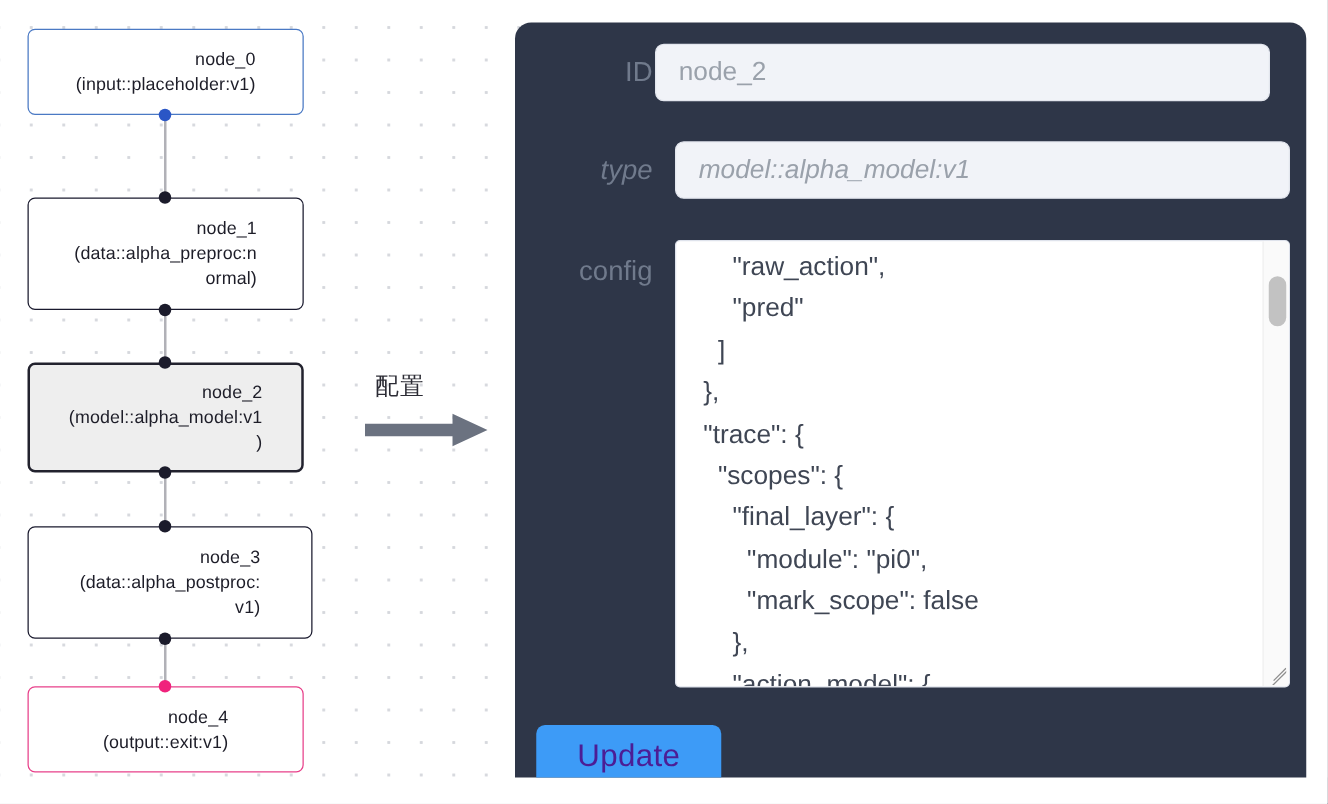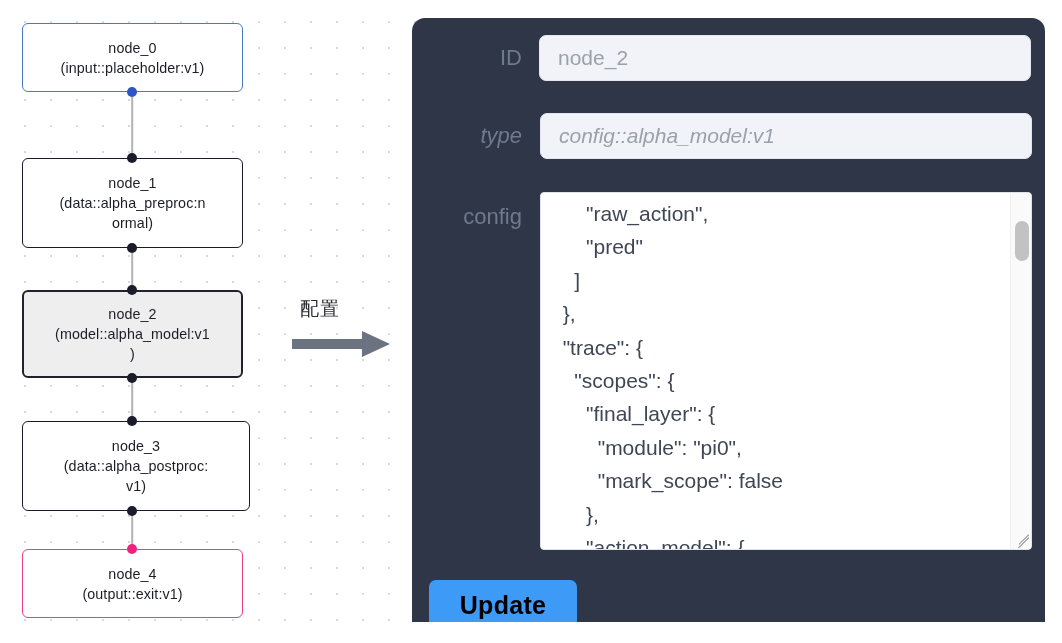--- a/index.html
+++ b/index.html
@@ -18,21 +18,21 @@
     background-image: radial-gradient(circle, #d6d8dd 1.1px, rgba(0,0,0,0) 1.2px);
     background-size: 26px 26px;
     background-position: 12px 9px;
     overflow: hidden;
   }
 
   
   .node {
     position: absolute;
     display: flex; align-items: center; justify-content: center;
-    text-align: center;
+    text-align: right;
     border-radius: 6px;
     background: #ffffff;
     border: 1.6px solid #1a1a2e;
     color: #1d1d28;
     font-size: 14.3px;
     line-height: 20px;
     padding: 2px 10px;
     letter-spacing: .1px;
   }
   .node .label { white-space: pre-line; word-break: break-all; }
@@ -73,21 +73,21 @@
     color: #707a8c; font-size: 22px; text-align: right; line-height: 1;
     font-family: "Liberation Sans", sans-serif;
   }
   .text-field {
     background: #f1f3f8; border: 1px solid #e3e6ee; border-radius: 7px;
     color: #9aa1ab; font-size: 21px;
     display: flex; align-items: center;
     padding: 0 18px;
   }
   #row-id { left: 0px; top: 17px; width: 633px; }
-  #row-id .form-label { width: 110px; margin-right: 17px; padding-top: 12px; }
+  #row-id .form-label { width: 110px; margin-right: 2px; padding-top: 12px; }
   #field-id { width: 492px; height: 46px; }
 
   #row-type { left: 0px; top: 95px; width: 633px; font-style: italic; }
   #row-type .form-label { width: 110px; margin-right: 18px; padding-top: 12px; }
   #field-type { width: 492px; height: 46px; }
 
   #row-config { left: 0px; top: 174px; width: 633px; }
   #row-config .form-label { width: 110px; margin-right: 18px; padding-top: 14px; padding-left: 25px; }
 
   #config-textarea-wrap {
@@ -115,27 +115,26 @@
     overflow: hidden;
   }
   #resize-grip span { position: absolute; right: -4px; display: block;
     width: 22px; height: 1.4px; background: #8d8d8d; transform: rotate(-45deg); }
   #resize-grip span:nth-child(1) { bottom: 3px; }
   #resize-grip span:nth-child(2) { bottom: 8px; width: 14px; right: -2px; }
 
   #update-button {
     position: absolute; left: 17px; top: 562px;
     min-width: 148px; height: 50px;
-    background: #3d9bf7; color: #000000;
+    background: #3d9bf7; color: #4c1d95;
     border: none; border-radius: 7px;
     font-size: 25px; font-family: "Liberation Sans", sans-serif;
     letter-spacing: .3px;
     display: flex; align-items: center; justify-content: center;
     cursor: pointer;
-    font-weight: bold;
   }
 </style>
 </head>
 <body>
 
 <div id="root">
 
   <div id="flow-canvas">
 
     <div class="edge" style="left:132px; top:92px; height:66px;"></div>
@@ -189,21 +188,21 @@
 
   <div id="config-panel">
 
     <div class="form-row" id="row-id">
       <div class="form-label">ID</div>
       <div class="text-field" id="field-id">node_2</div>
     </div>
 
     <div class="form-row" id="row-type">
       <div class="form-label">type</div>
-      <div class="text-field" id="field-type">config::alpha_model:v1</div>
+      <div class="text-field" id="field-type">model::alpha_model:v1</div>
     </div>
 
     <div class="form-row" id="row-config">
       <div class="form-label">config</div>
       <div id="config-textarea-wrap">
         <div id="config-text">      "raw_action",
       "pred"
     ]
   },
   "trace": {

